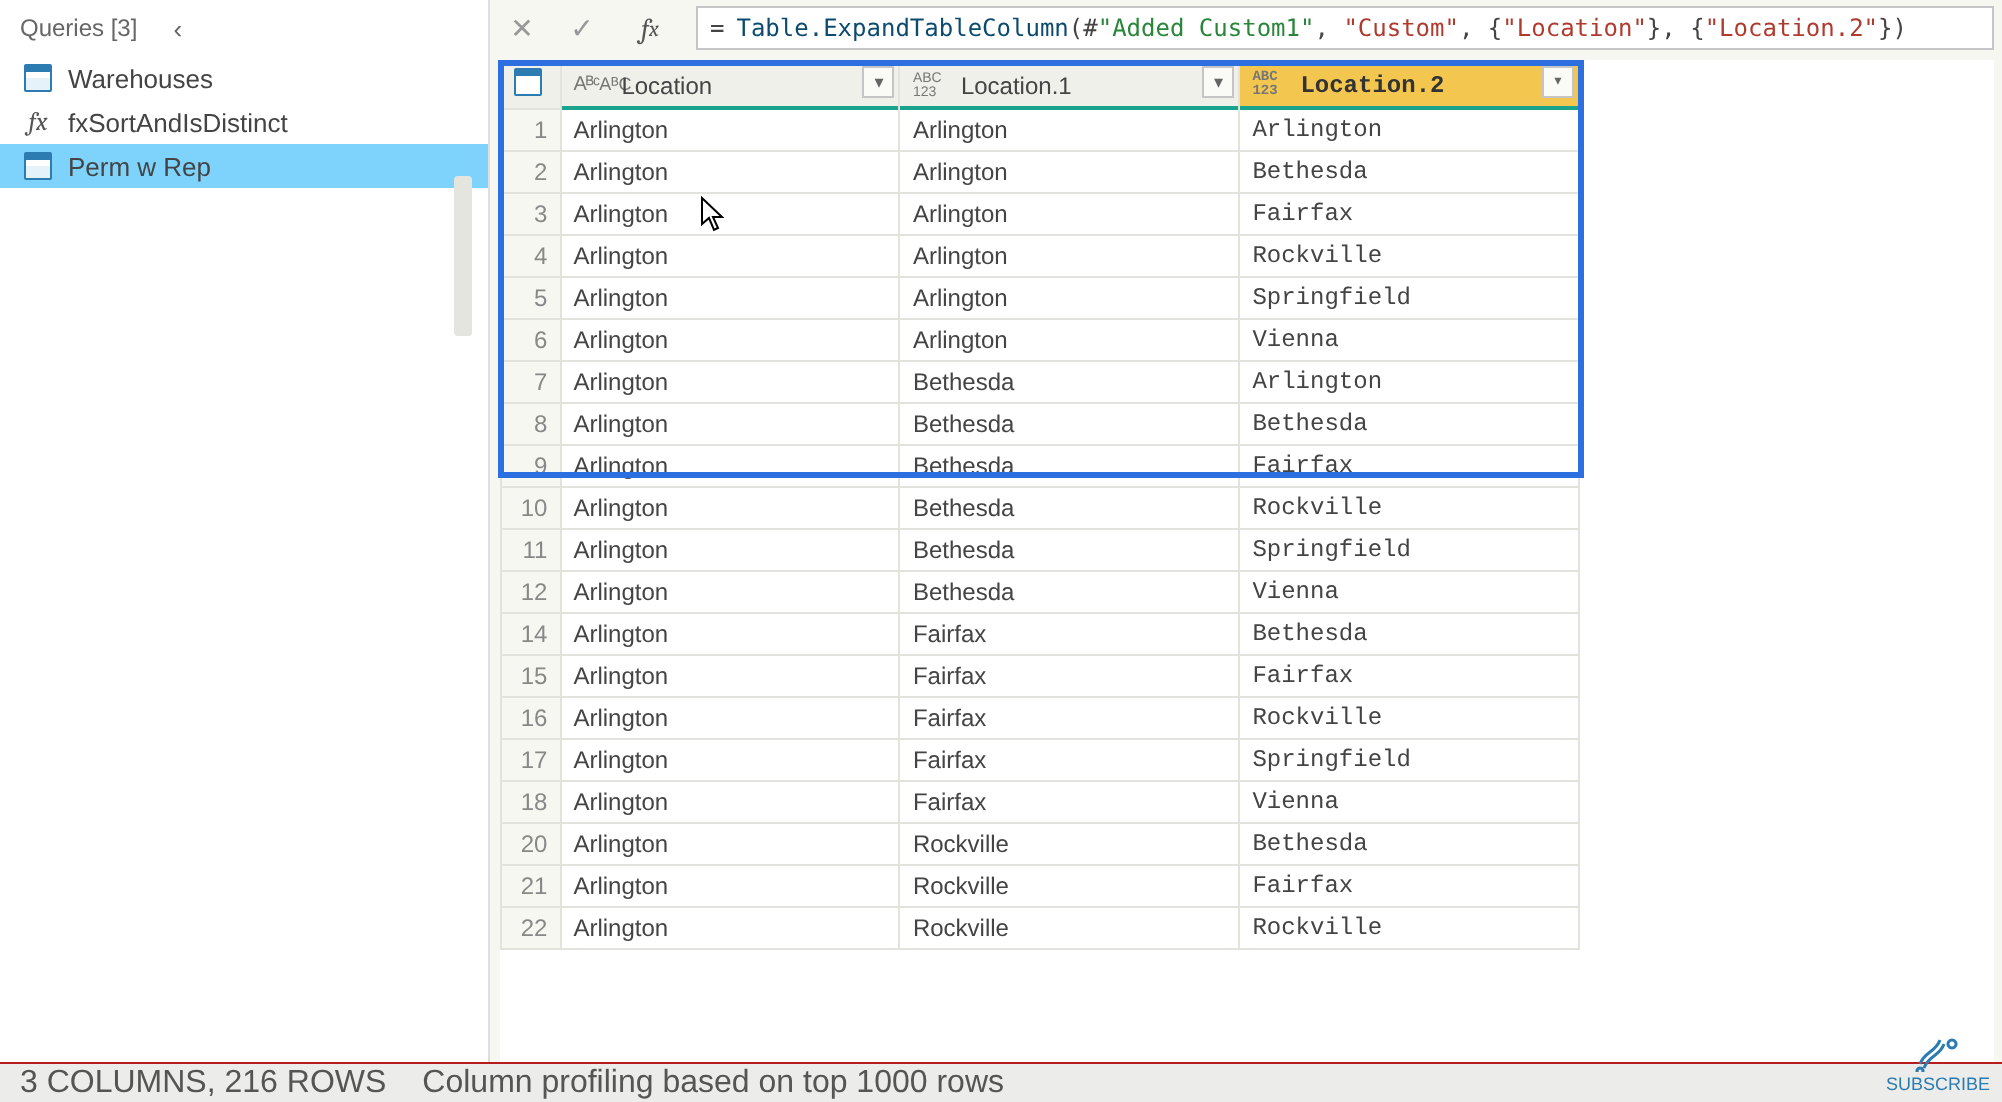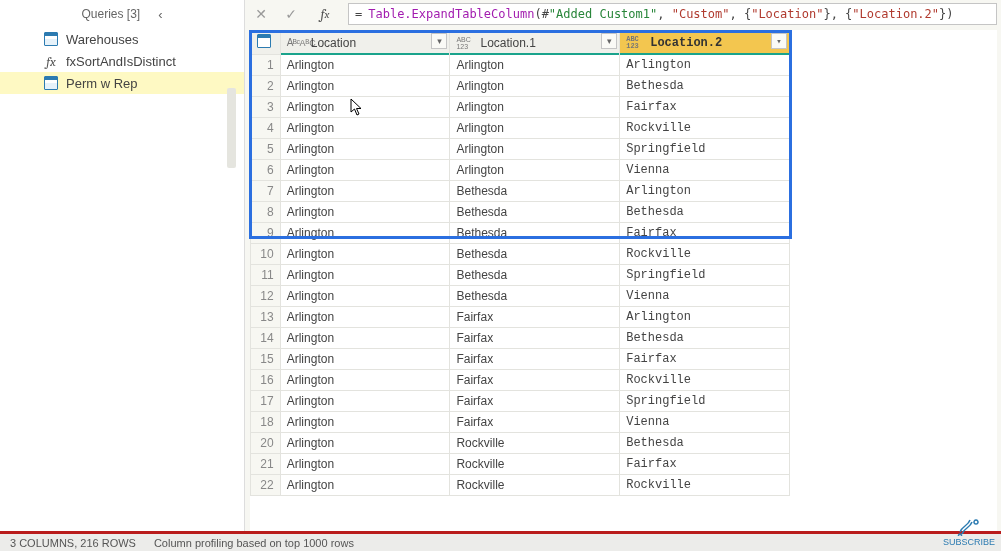--- a/index.html
+++ b/index.html
@@ -33,53 +33,53 @@
     height: 22px;
     border: 1px solid #c5c5c5;
     background: #fff;
     font-family: Consolas, monospace;
     font-size: 12px;
     padding: 2px 6px;
     display: flex; align-items: center;
     overflow: hidden; white-space: nowrap;
   }
   .formula-input .eq { margin-right: 6px; }
-  .c-fn { color: #a21caf; }
+  .c-fn { color: #0c4a6e; }
   .c-id { color: #29863a; }
   .c-str-main { color: #b03a2e; }
 
   .queries-panel {
     position: absolute;
     left: 0; top: 0; width: 245px; bottom: 20px;
     background: #fff;
     border-right: 1px solid #ddd;
   }
   .queries-hdr {
     height: 28px;
     padding: 4px 10px;
     font-size: 12px;
     color: #666;
-    display: flex; align-items: center; justify-content: center;
+    display: flex; align-items: center; justify-content: flex-start;
     border-bottom: 0;
     gap: 18px;
   }
   .queries-hdr .chev {
     font-size: 13px; color: #666; cursor: pointer;
   }
   .qitem {
     height: 22px;
     display: flex; align-items: center;
-    padding: 0 10px 0 0;
+    padding: 0 10px 0 12px;
     gap: 8px;
     font-size: 13px;
     cursor: pointer;
   }
-  .qitem.sel { background: #fef9c3; }
+  .qitem.sel { background: #7dd3fc; }
   .qicon {
-    width: 14px; height: 14px; display:flex; align-items:center; justify-content:center;margin-left:44px;
+    width: 14px; height: 14px; display:flex; align-items:center; justify-content:center;
   }
   .qicon.tbl {
     border: 1px solid #2c7bb1;
     border-radius: 1px;
     background: linear-gradient(#fff 0 50%, #e6f2fa 50% 100%);
     position: relative;
   }
   .qicon.tbl::before {
     content:""; position:absolute; left:0; right:0; top:0; height:3px; background:#2c7bb1;
   }
@@ -164,23 +164,23 @@
 
   .highlight-box {
     position: absolute;
     border: 3px solid #2b6fe0;
     pointer-events: none;
     z-index: 30;
   }
 
   .statusbar {
     position: absolute; left:0; right:0; bottom:0; height:20px;
-    background: #ececea; border-top: 3px solid #b91c1c;
+    background: #ececea; border-top: 1px solid #b91c1c;
     display:flex; align-items:center; gap: 18px;
-    padding: 0 10px; font-size: 11px; color:#555;
+    padding: 0 10px; font-size: 16px; color:#555;
   }
 
   .cursor {
     position: absolute;
     z-index: 50;
     font-size: 16px; color:#000;
     text-shadow: 0 0 2px #fff;
   }
   .subscribe {
     position:absolute; right:6px; bottom:4px; z-index:40;
@@ -339,26 +339,20 @@
           <td class="col1">Bethesda</td>
           <td class="col2">Springfield</td>
         </tr>
         <tr>
           <td class="rownum">12</td>
           <td class="col0">Arlington</td>
           <td class="col1">Bethesda</td>
           <td class="col2">Vienna</td>
         </tr>
         <tr>
-          <td class="rownum">13</td>
-          <td class="col0">Arlington</td>
-          <td class="col1">Fairfax</td>
-          <td class="col2">Arlington</td>
-        </tr>
-        <tr>
           <td class="rownum">14</td>
           <td class="col0">Arlington</td>
           <td class="col1">Fairfax</td>
           <td class="col2">Bethesda</td>
         </tr>
         <tr>
           <td class="rownum">15</td>
           <td class="col0">Arlington</td>
           <td class="col1">Fairfax</td>
           <td class="col2">Fairfax</td>

